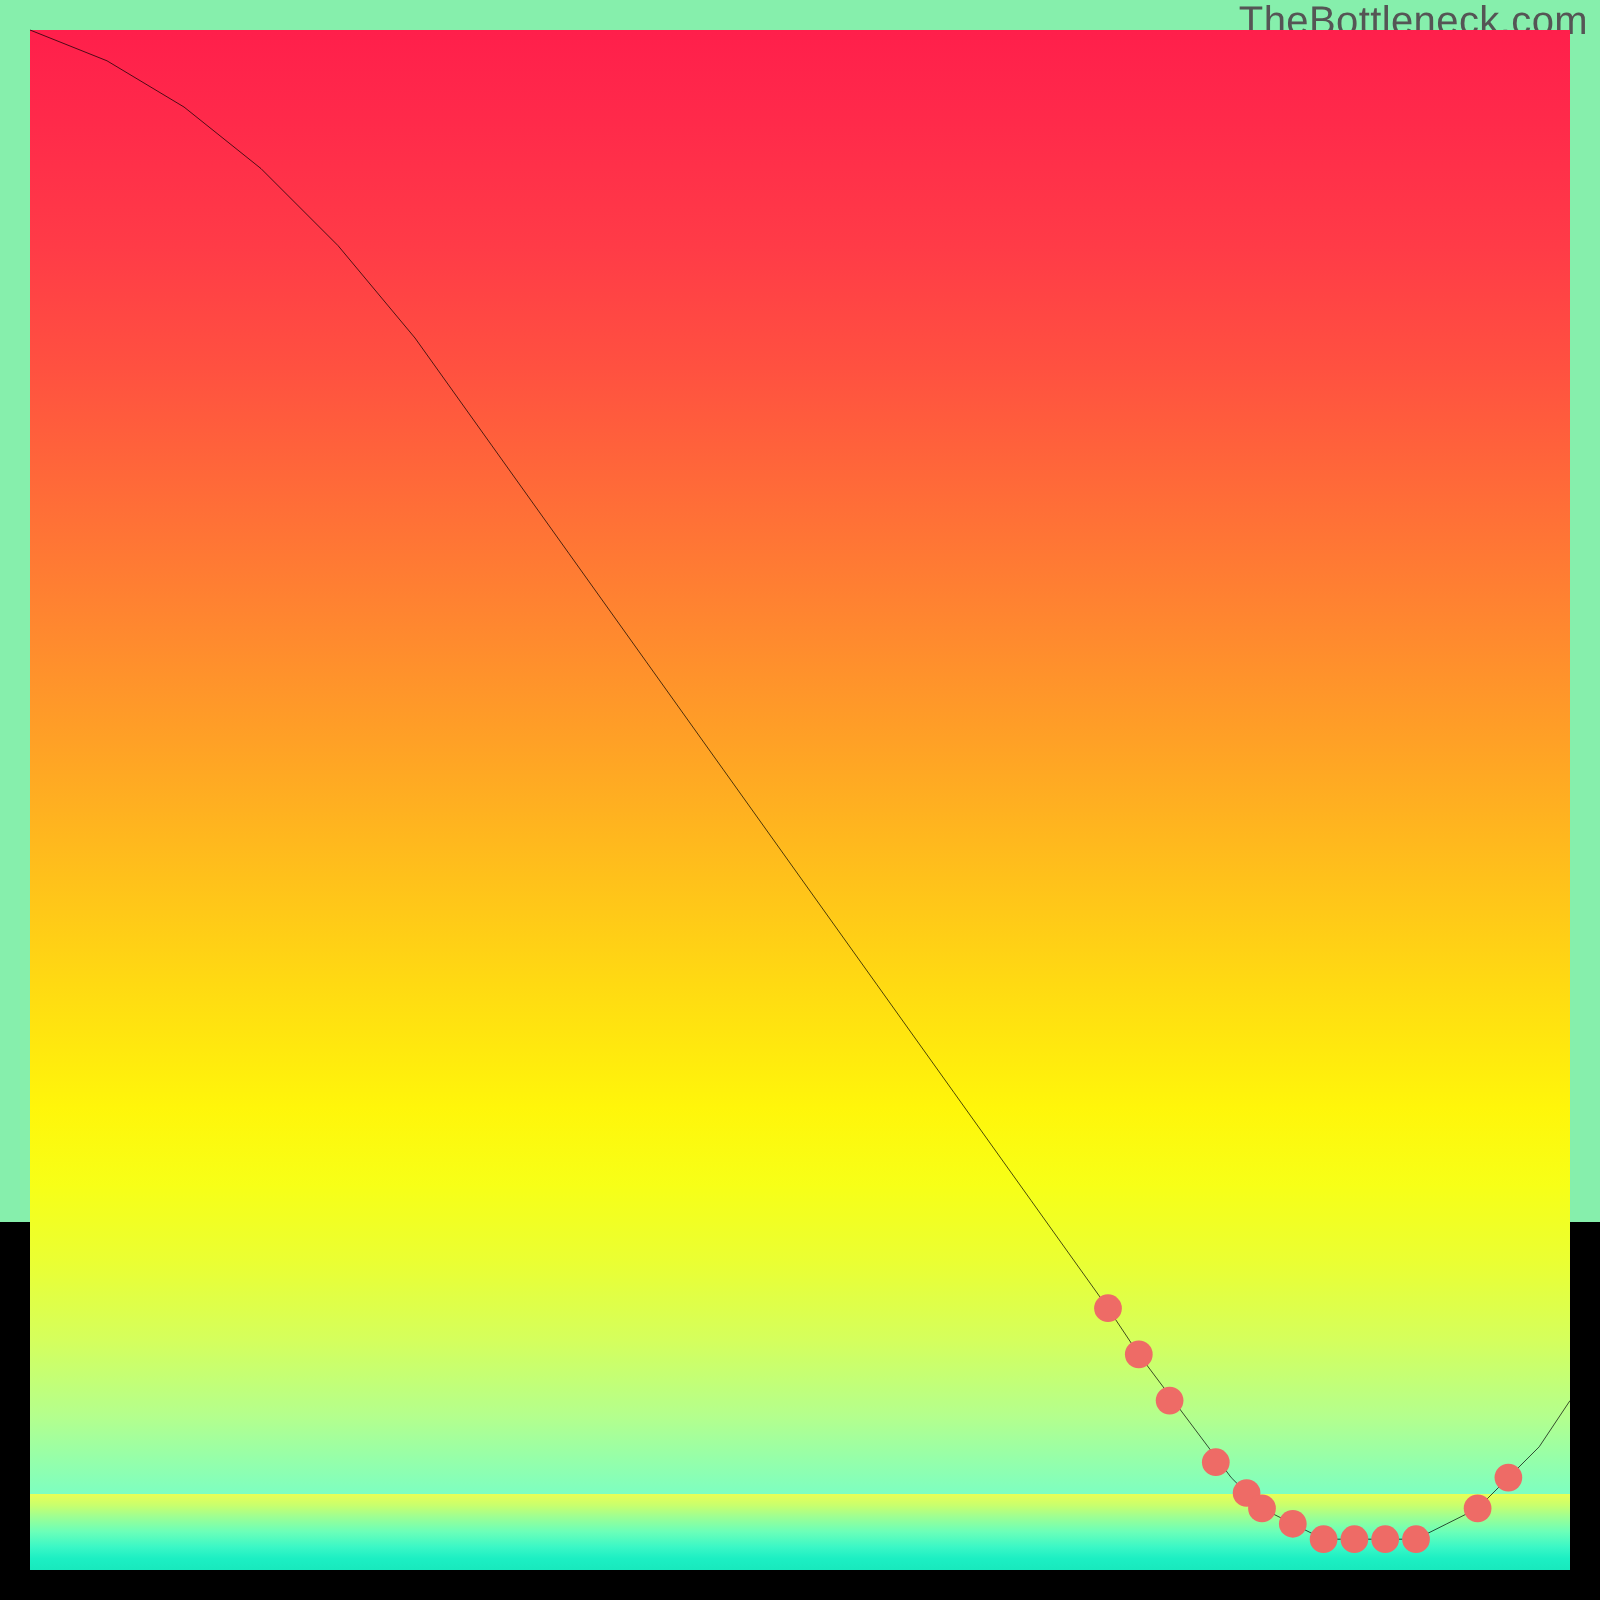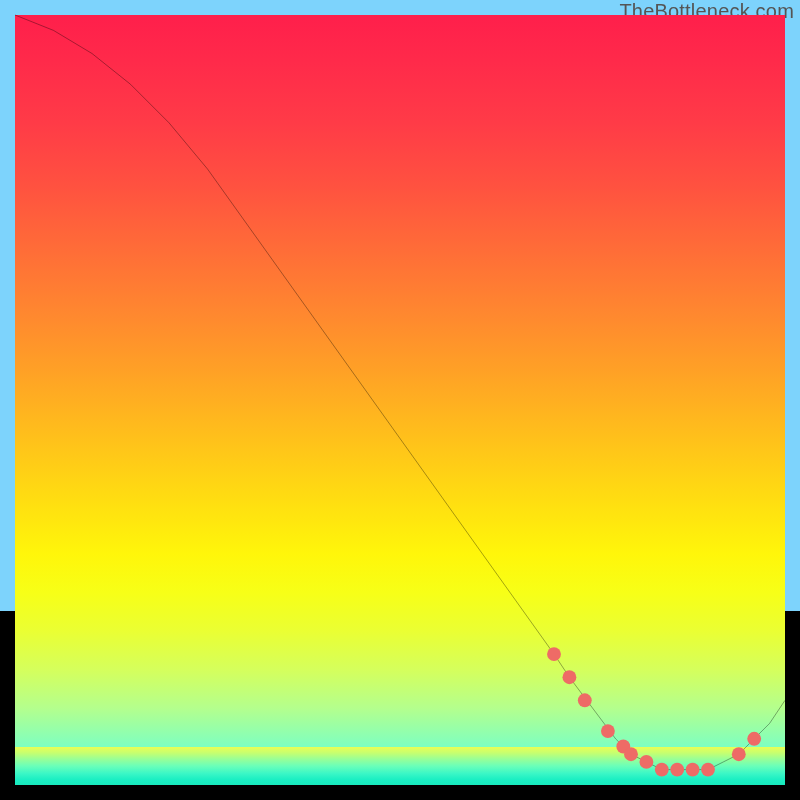--- a/index.html
+++ b/index.html
@@ -8,21 +8,21 @@
     width: 800px;
     height: 800px;
     background: #000;
     overflow: hidden;
     font-family: Arial, Helvetica, sans-serif;
   }
   .frame {
     position: relative;
     width: 800px;
     height: 611px;
-    background: #7dd3fc;
+    background: #86efac;
   }
   .plot {
     position: absolute;
     left: 15px;
     top: 15px;
     width: 770px;
     height: 770px;
     
   }
   .gradient {

